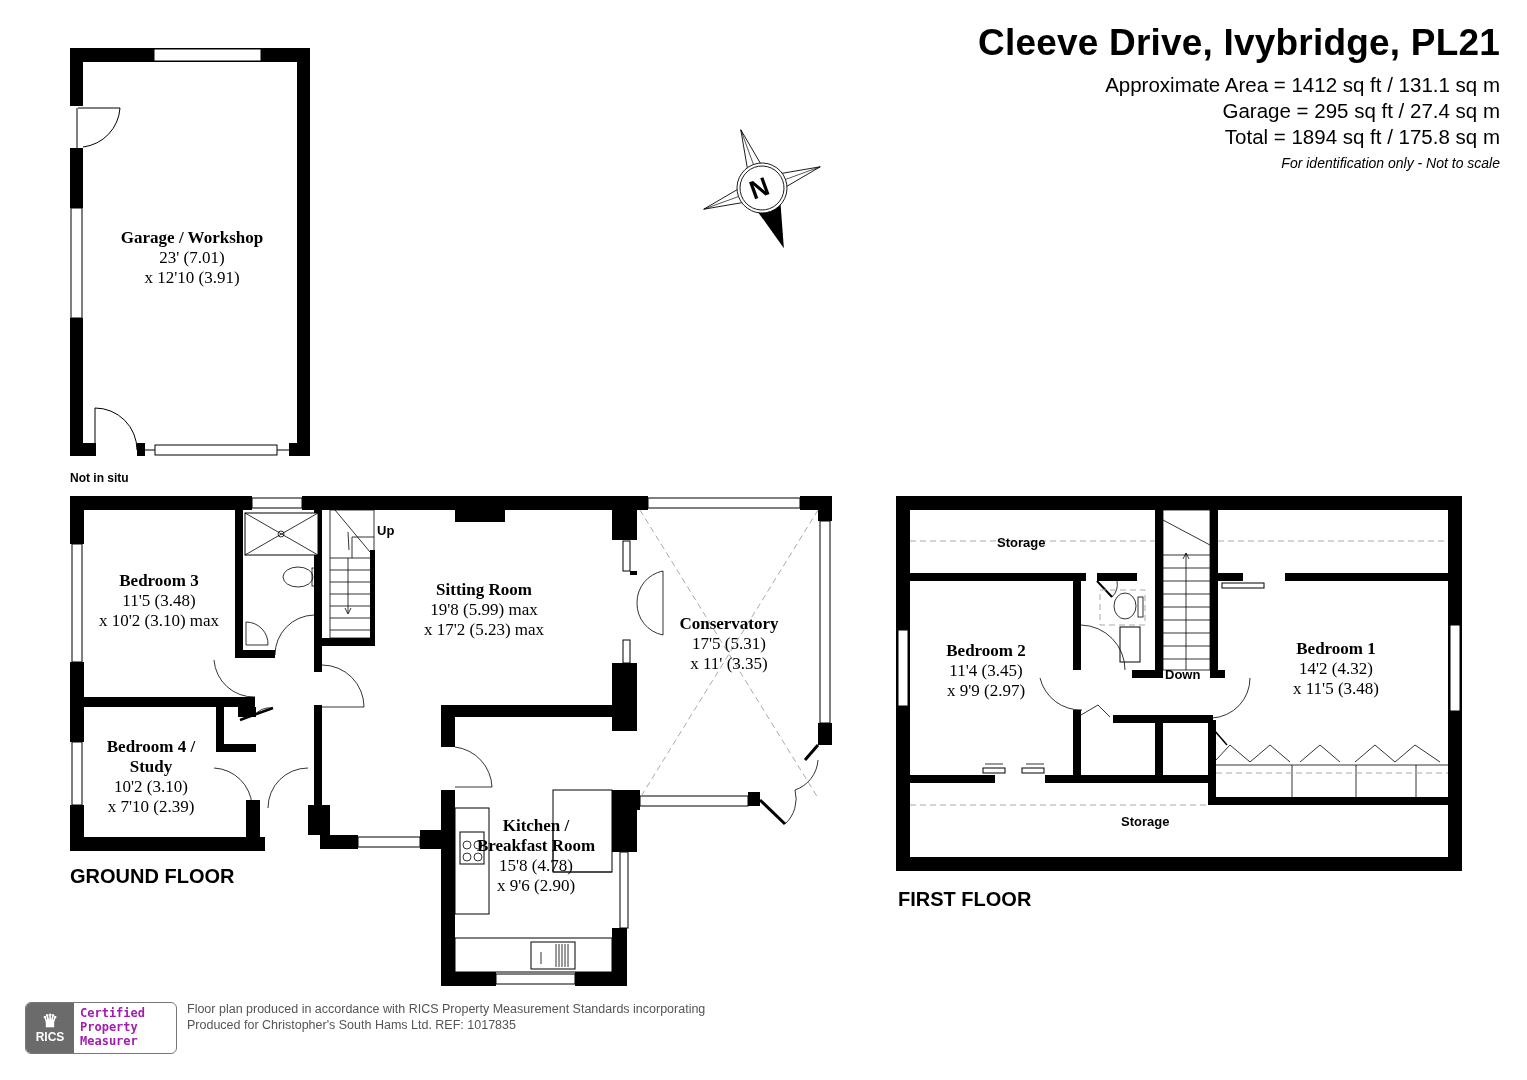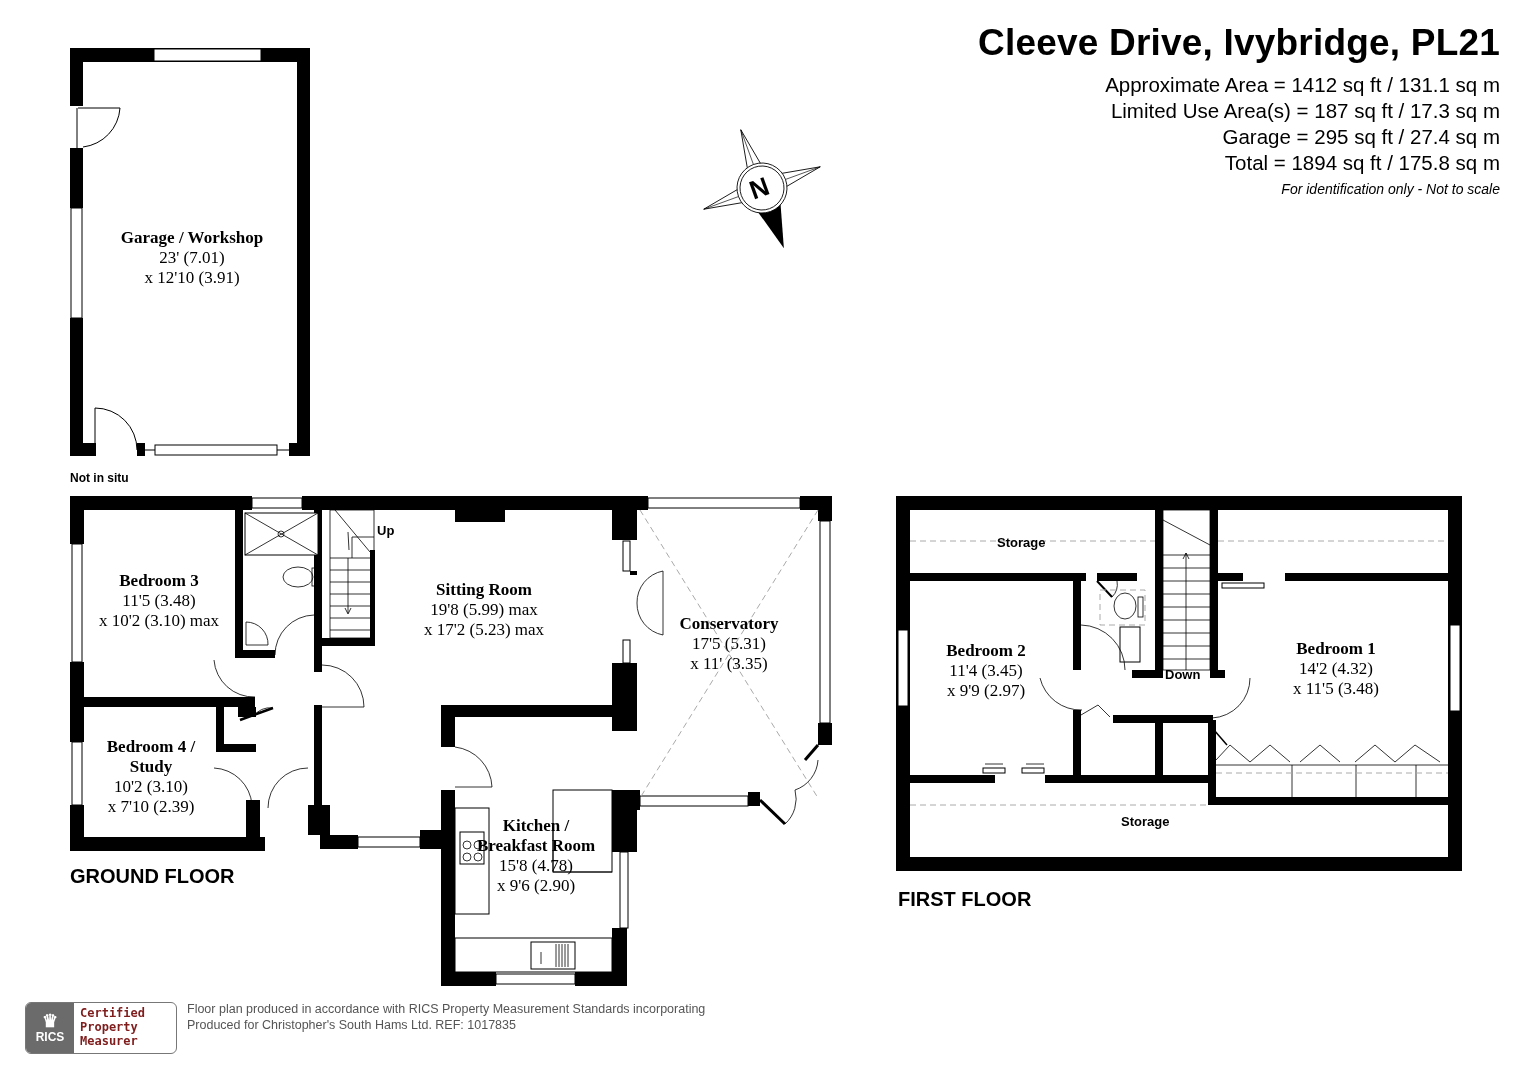--- a/index.html
+++ b/index.html
@@ -10,30 +10,29 @@
   .areas .note{font-size:14px;line-height:26px;font-style:italic;}
   svg.plan{position:absolute;left:0;top:0;}
   .room{position:absolute;text-align:center;transform:translateX(-50%);white-space:nowrap;line-height:20px;font-size:17px;font-family:Liberation Serif, serif;}
   .room .rn{font-weight:bold;}
   .label-b{position:absolute;font-weight:bold;white-space:nowrap;}
   .floor{font-size:20px;font-weight:bold;}
   .footer{left:25px;top:1002px;}
   .rics{position:absolute;left:0;top:0;width:150px;height:50px;border:1.5px solid #777;border-radius:6px;display:flex;overflow:hidden;}
   .rics .logo{width:48px;background:#6b6b6b;color:#fff;display:flex;flex-direction:column;align-items:center;justify-content:center;font-size:12px;font-weight:bold;}
   .rics .logo .lion{font-size:18px;line-height:18px;}
-  .rics .cert{padding:3px 6px;font-family:"DejaVu Sans Mono",monospace;font-size:12px;line-height:14px;color:#7f1d1d;font-weight:bold;}
+  .rics .cert{padding:3px 6px;font-family:"DejaVu Sans Mono",monospace;font-size:12px;line-height:14px;color:#a21caf;font-weight:bold;}
   .disclaimer{position:absolute;left:162px;top:0;font-size:12.5px;line-height:15.5px;color:#555;white-space:nowrap;}
 </style>
 </head>
 <body>
 
 <div class="abs title">Cleeve Drive, Ivybridge, PL21</div>
 <div class="abs areas">
   <div>Approximate Area = 1412 sq ft / 131.1 sq m</div>
-  <div>Limited Use Area(s) = 187 sq ft / 17.3 sq m</div>
   <div>Garage = 295 sq ft / 27.4 sq m</div>
   <div>Total = 1894 sq ft / 175.8 sq m</div>
   <div class="note">For identification only - Not to scale</div>
 </div>
 
 <svg class="plan" width="1527" height="1080" viewBox="0 0 1527 1080">
   <g fill="#000">
 
     <rect x="70" y="48" width="240" height="14"></rect>
     <rect x="70" y="48" width="13" height="58"></rect>

